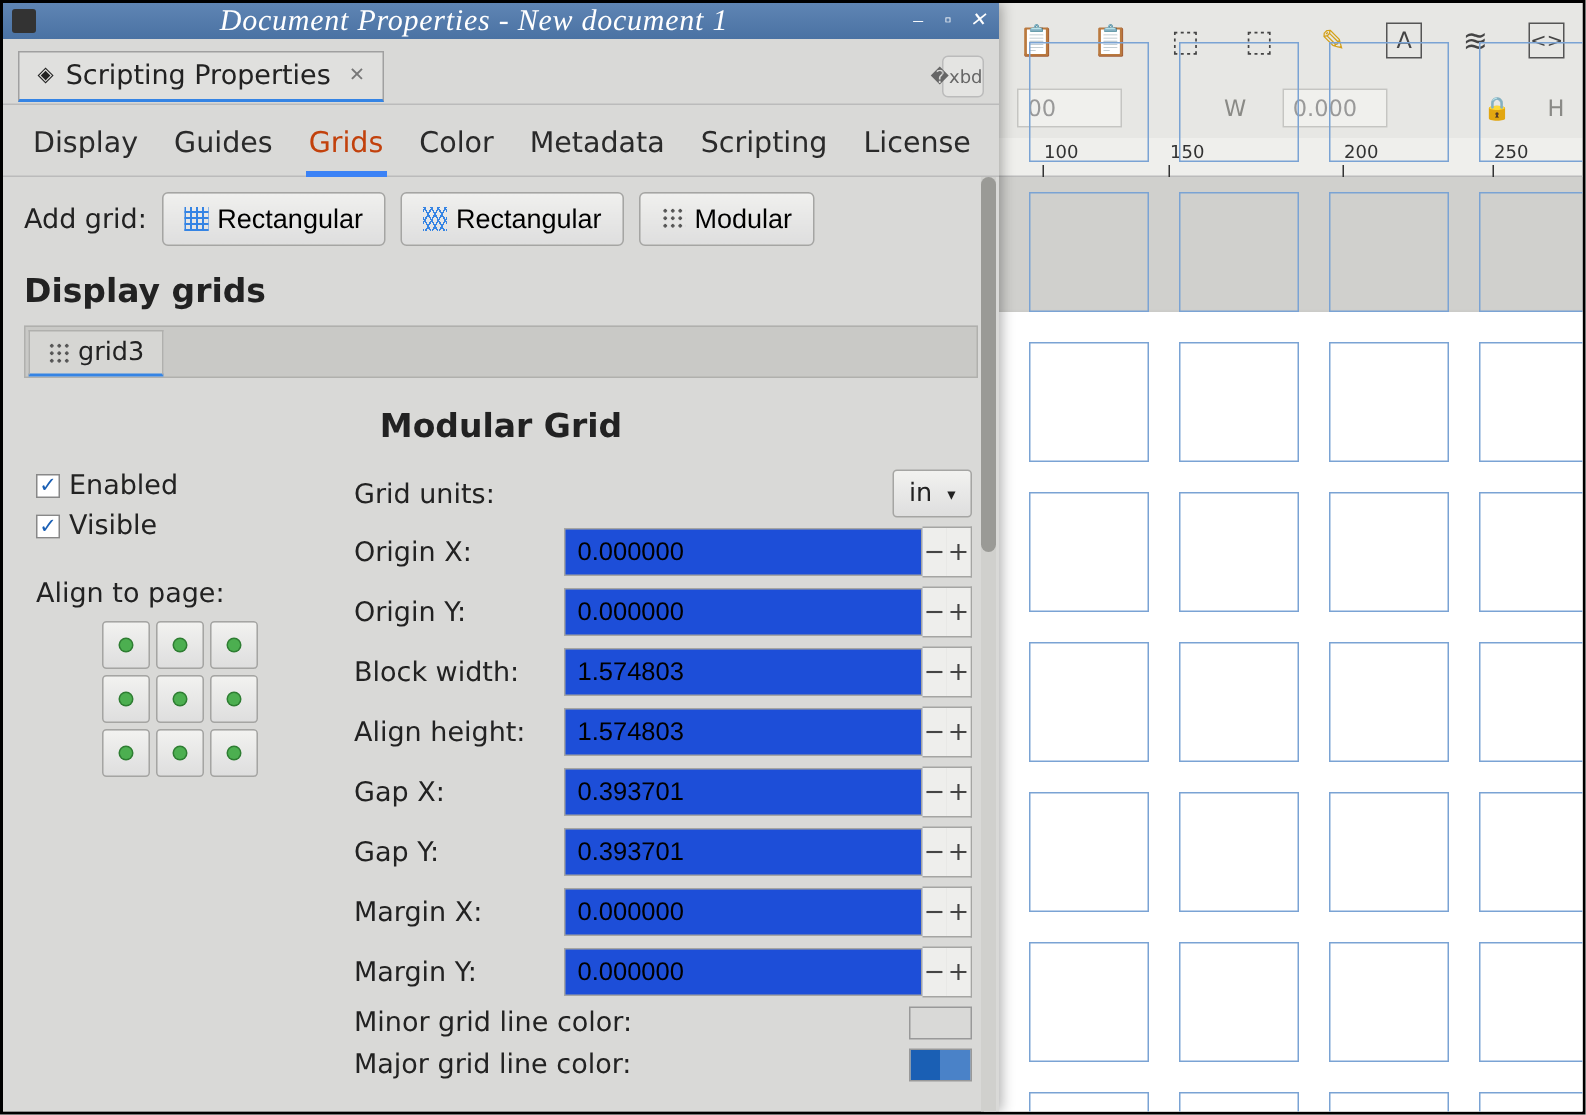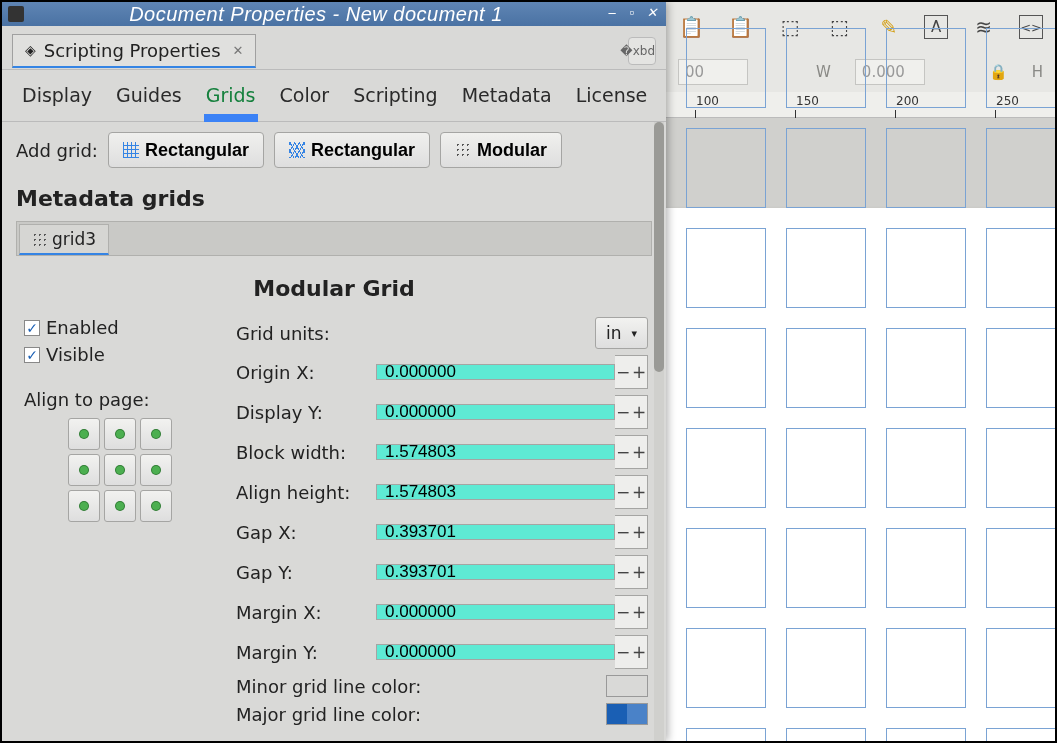--- a/index.html
+++ b/index.html
@@ -1,39 +1,39 @@
 <!DOCTYPE html>
 <html><head>
 <meta charset="utf-8">
 <style>
 * { box-sizing: border-box; margin: 0; padding: 0; }
 body { font-family: "DejaVu Sans", "Liberation Sans", Arial, sans-serif; font-size: 15px; color: #222; background: #fff; width: 1057px; height: 743px; overflow: hidden; border: 2px solid #000; position: relative; }
 
 .window { width: 664px; height: 739px; position: absolute; left: 0; top: 0; background: #d9d9d7; box-shadow: 2px 0 8px rgba(0,0,0,0.3); z-index: 10; }
 
-.titlebar { height: 24px; background: linear-gradient(to bottom, #5f85b4, #4a72a3); display: flex; align-items: center; padding: 0 6px; color: #fff; font-style: italic; font-family: Liberation Sans, sans-serif; font-size: 17px; }
+.titlebar { height: 24px; background: linear-gradient(to bottom, #5f85b4, #4a72a3); display: flex; align-items: center; padding: 0 6px; color: #fff; font-style: italic; font-family: Liberation Serif, serif; font-size: 17px; }
 .titlebar .tb-icon { width: 16px; height: 16px; background: #333; margin-right: 8px; border-radius: 2px; }
 .titlebar .title-text { flex: 1; text-align: center; font-size: 20px; letter-spacing: 0.5px; }
 .titlebar .wbtn { width: 16px; height: 14px; margin-left: 4px; color: #fff; font-size: 13px; line-height: 12px; text-align: center; cursor: pointer; }
 
 .doc-tab-row { height: 44px; display: flex; align-items: center; padding: 6px 10px 0; border-bottom: 1px solid #bbb; }
 .doc-tab { height: 34px; padding: 0 12px; display: flex; align-items: center; gap: 8px; border: 1px solid #a0a0a0; border-bottom: 2px solid #3584e4; background: #e0e0de; font-size: 18px; }
 .doc-tab .bullet { font-size: 14px; }
 .doc-tab .close-x { color: #777; font-size: 13px; margin-left: 4px; }
 .doc-tab-row .spacer { flex: 1; }
 .chevron-box { width: 28px; height: 28px; border: 1px solid #bbb; border-radius: 4px; display: flex; align-items: center; justify-content: flex-end; background: #e4e4e2; }
 
 .tabs-row { display: flex; gap: 20px; padding: 10px 18px 0 18px; font-size: 19px; border-bottom: 1px solid #bbb; }
 .tab { padding: 4px 2px 8px; cursor: pointer; color: #2a2a2a; }
-.tab.active { border-bottom: 8px solid #3b82f6; margin-bottom: -1px; color: #15803d; }
+.tab.active { border-bottom: 4px solid #3b82f6; margin-bottom: -1px; color: #c2410c; }
 
 .content { padding: 10px 14px; height: calc(100% - 24px - 44px - 46px); overflow: hidden; position: relative; }
 .section-h { font-size: 22px; font-weight: bold; margin: 8px 0 10px; }
 .addgrid-row { display: flex; align-items: center; gap: 10px; margin-bottom: 18px; font-size: 18px; }
-.btn { height: 36px; padding: 0 14px; border: 1px solid #a5a5a3; border-radius: 4px; background: linear-gradient(#f0f0ee, #dedede); display: inline-flex; align-items: center; gap: 6px; font-size: 18px; cursor: pointer; font-weight: bold; }
+.btn { height: 36px; padding: 0 14px; border: 1px solid #a5a5a3; border-radius: 4px; background: linear-gradient(#f0f0ee, #dedede); display: inline-flex; align-items: center; gap: 6px; font-size: 18px; cursor: pointer; }
 .btn .ico { width: 16px; height: 16px; display: inline-block; }
 .ico-rect { background: repeating-linear-gradient(0deg,#3584e4 0 1px,transparent 1px 4px),repeating-linear-gradient(90deg,#3584e4 0 1px,transparent 1px 4px); }
 .ico-axo { background: repeating-linear-gradient(60deg,#3584e4 0 1px,transparent 1px 4px),repeating-linear-gradient(-60deg,#3584e4 0 1px,transparent 1px 4px); }
 .ico-mod { background: radial-gradient(#555 1px,transparent 1px); background-size: 5px 5px; }
 
 .grid-tab-row { background: #c9c9c6; border: 1px solid #b0b0ad; padding: 2px 2px 0; }
 .grid-tab { display: inline-flex; align-items: center; gap: 6px; background: #d6d6d3; padding: 4px 12px; border: 1px solid #b0b0ad; border-bottom: 2px solid #3584e4; font-size: 17px; }
 .grid-tab .ico { width: 14px; height: 14px; }
 
 .grid-panel { padding: 8px 4px 0; }
@@ -47,27 +47,27 @@
 .chk { width: 16px; height: 16px; background: #fff; border: 1px solid #888; display: inline-flex; align-items: center; justify-content: center; }
 .chk.on::after { content: "✓"; color: #1a5fb4; font-size: 14px; font-weight: bold; line-height: 1; }
 
 .align-label { margin-top: 24px; margin-bottom: 8px; font-size: 18px; }
 .align-grid { display: grid; grid-template-columns: repeat(3, 32px); grid-template-rows: repeat(3, 32px); gap: 4px; justify-content: center; }
 .align-btn { border: 1px solid #a5a5a3; border-radius: 3px; background: linear-gradient(#f2f2f0,#dedede); display: flex; align-items: center; justify-content: center; cursor: pointer; }
 .align-dot { width: 8px; height: 8px; background: #4caf50; border-radius: 50%; box-shadow: 0 0 0 1px #2e7d32; }
 
 .prop-row { display: flex; align-items: center; margin-bottom: 6px; }
 .prop-label { width: 140px; font-size: 18px; }
-.prop-input { flex: 1; height: 16px; border: 1px solid #a5a5a3; background: #5eead4; padding: 0 8px; font-size: 17px; }
+.prop-input { flex: 1; height: 32px; border: 1px solid #a5a5a3; background: #1d4ed8; padding: 0 8px; font-size: 17px; }
 .spin { display: flex; flex-direction: row; border: 1px solid #a5a5a3; border-left: none; }
 .spin span { width: 16px; height: 32px; display: flex; align-items: center; justify-content: center; font-size: 17px; color: #444; background: #eeeeec; cursor: pointer; }
 
 .unit-sel { height: 32px; border: 1px solid #a5a5a3; border-radius: 3px; background: linear-gradient(#f2f2f0,#dedede); padding: 0 10px; display: inline-flex; align-items: center; gap: 10px; font-size: 17px; cursor: pointer; }
 
-.color-row { display: flex; align-items: center; margin-top: 4px; }
+.color-row { display: flex; margin-top: 4px; }
 .color-row .cl { font-size: 18px; flex: 1; }
 .color-sw { width: 42px; height: 22px; border: 1px solid #999; cursor: pointer; }
 
 .scroll-track { position: absolute; right: 2px; top: 0; width: 10px; height: 100%; background: #d0d0cd; }
 .scroll-thumb { position: absolute; right: 2px; top: 0; width: 10px; height: 250px; background: #9a9a96; border-radius: 5px; }
 
 .canvas-area { position: absolute; left: 664px; top: 0; right: 0; bottom: 0; background: #d6d6d3; }
 .toolbar2 { height: 50px; display: flex; align-items: center; gap: 22px; padding: 0 12px; background: #e7e7e4; }
 .tbtn { width: 28px; height: 28px; display: flex; align-items: center; justify-content: center; color: #444; font-size: 20px; cursor: pointer; }
 .coord-bar { height: 40px; background: #e7e7e4; display: flex; align-items: center; gap: 24px; padding: 0 12px; font-size: 15px; color: #8a8a86; }
@@ -101,22 +101,22 @@
     <div class="chevron-box">
       <span style="font-size:12px;color:#666">�xbd</span>
     </div>
   </div>
 
   <div class="tabs-row">
     <div class="tab">Display</div>
     <div class="tab">Guides</div>
     <div class="tab active">Grids</div>
     <div class="tab">Color</div>
+    <div class="tab">Metadata</div>
     <div class="tab">Scripting</div>
-    <div class="tab">Metadata</div>
     <div class="tab">License</div>
   </div>
 
   <div class="content">
     <div class="scroll-track"></div>
     <div class="scroll-thumb"></div>
 
     <div class="addgrid-row">
       <span>Add grid:</span>
       <button class="btn">
@@ -126,21 +126,21 @@
       <button class="btn">
           <span class="ico ico-axo"></span>
           <span>Rectangular</span>
         </button>
       <button class="btn">
           <span class="ico ico-mod"></span>
           <span>Modular</span>
         </button>
     </div>
 
-    <div class="section-h">Metadata grids</div>
+    <div class="section-h">Display grids</div>
     <div class="grid-tab-row">
       <div class="grid-tab">
         <span class="ico ico-mod"></span>
         <span>grid3</span>
       </div>
     </div>
 
     <div class="grid-panel">
       <div class="mgrid-title">Modular Grid</div>
       <div class="two-col">
@@ -195,21 +195,21 @@
           </div>
           <div class="prop-row">
               <span class="prop-label">Origin X:</span>
               <input class="prop-input" value="0.000000" style="">
               <div class="spin">
                 <span>−</span>
                 <span>+</span>
               </div>
             </div>
           <div class="prop-row">
-              <span class="prop-label">Display Y:</span>
+              <span class="prop-label">Origin Y:</span>
               <input class="prop-input" value="0.000000" style="">
               <div class="spin">
                 <span>−</span>
                 <span>+</span>
               </div>
             </div>
           <div class="prop-row">
               <span class="prop-label">Block width:</span>
               <input class="prop-input" value="1.574803" style="">
               <div class="spin">
@@ -290,21 +290,21 @@
     <span>W</span>
     <div class="dim">
         <span>0.000</span>
       </div>
     <div style="flex:1"></div>
     <span style="color:#d4a017">🔒</span>
     <span>H</span>
   </div>
   <div class="ruler">
     <span class="tick" style="left:30px">100</span>
-    <span class="tick" style="left:130px">150</span>
+    <span class="tick" style="left:114px">150</span>
     <span class="tick" style="left:230px">200</span>
     <span class="tick" style="left:330px">250</span>
   </div>
   <div class="canvas">
     <div class="page"></div>
 
   <div class="mgrid-cell" style="left: 20px; top: -90px; width: 80px; height: 80px;"></div>
       <div class="mgrid-cell" style="left: 120px; top: -90px; width: 80px; height: 80px;"></div>
       <div class="mgrid-cell" style="left: 220px; top: -90px; width: 80px; height: 80px;"></div>
       <div class="mgrid-cell" style="left: 320px; top: -90px; width: 80px; height: 80px;"></div>

